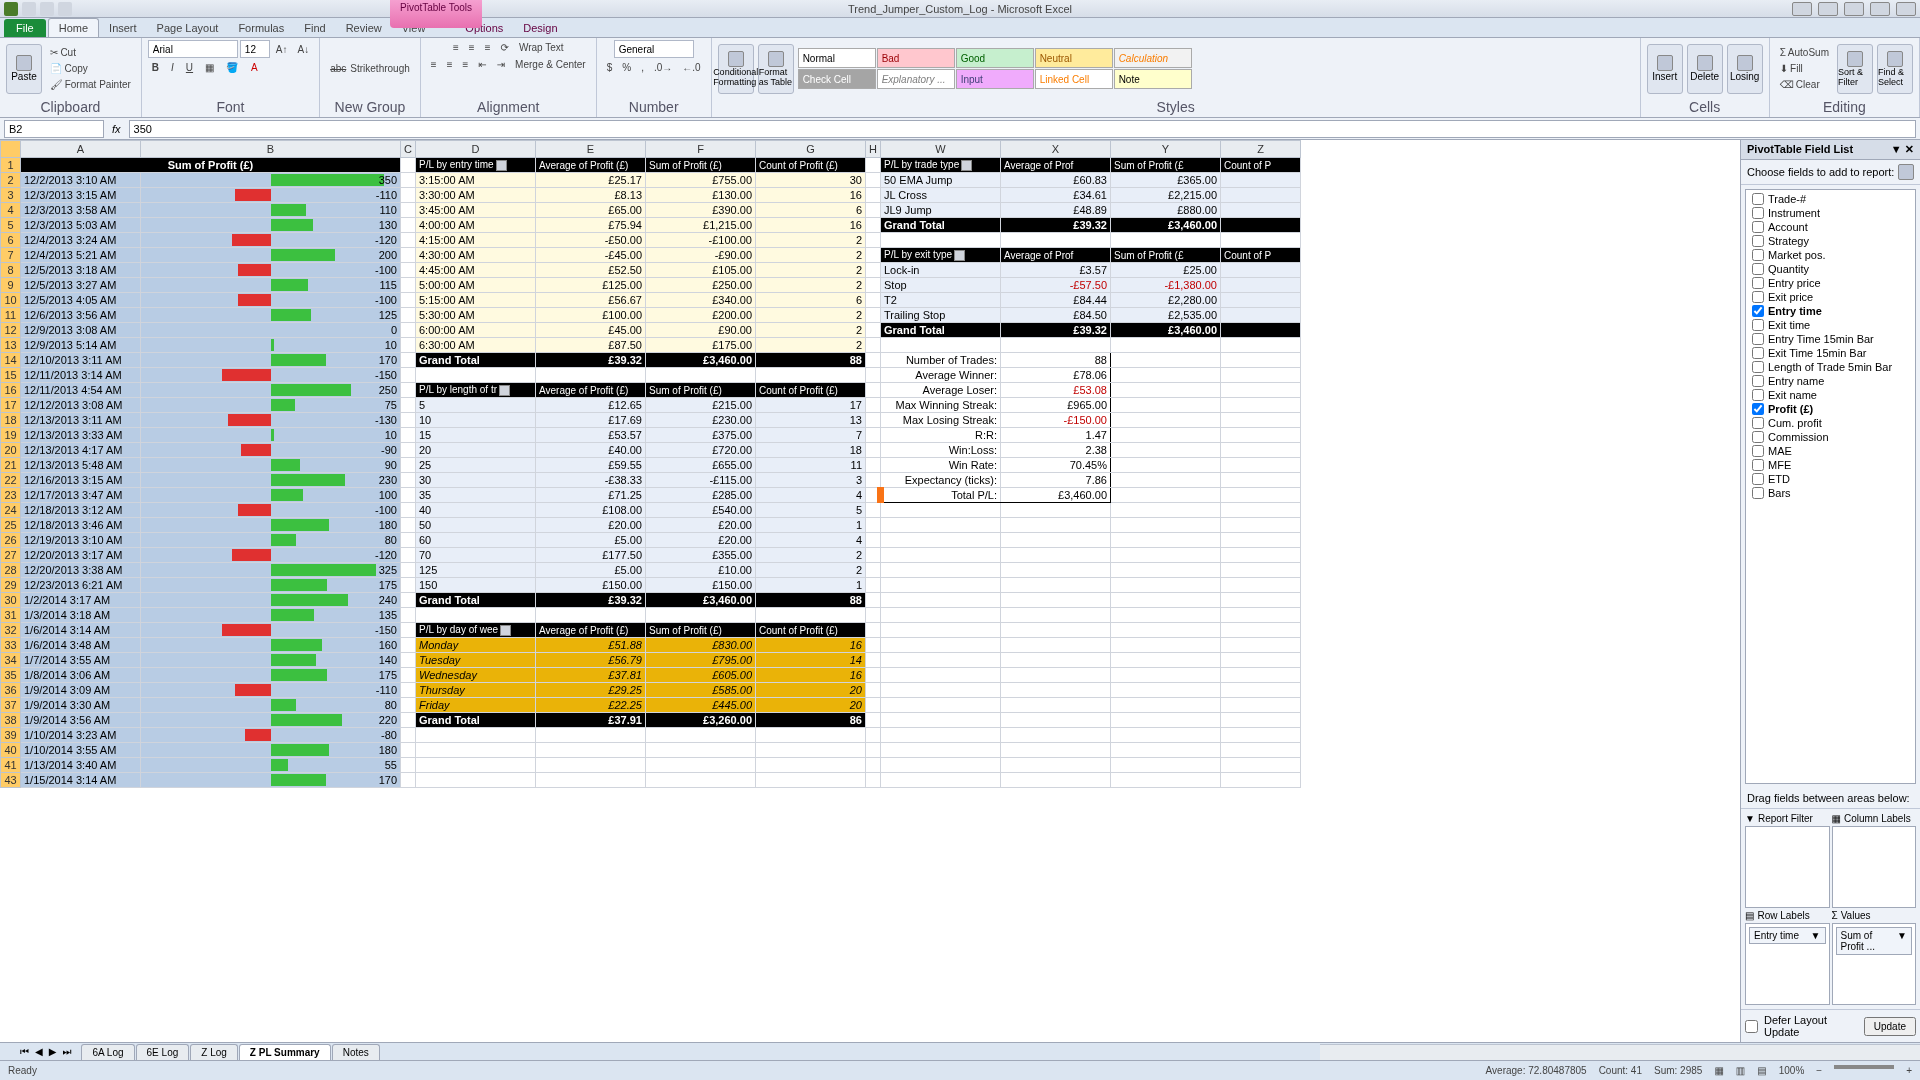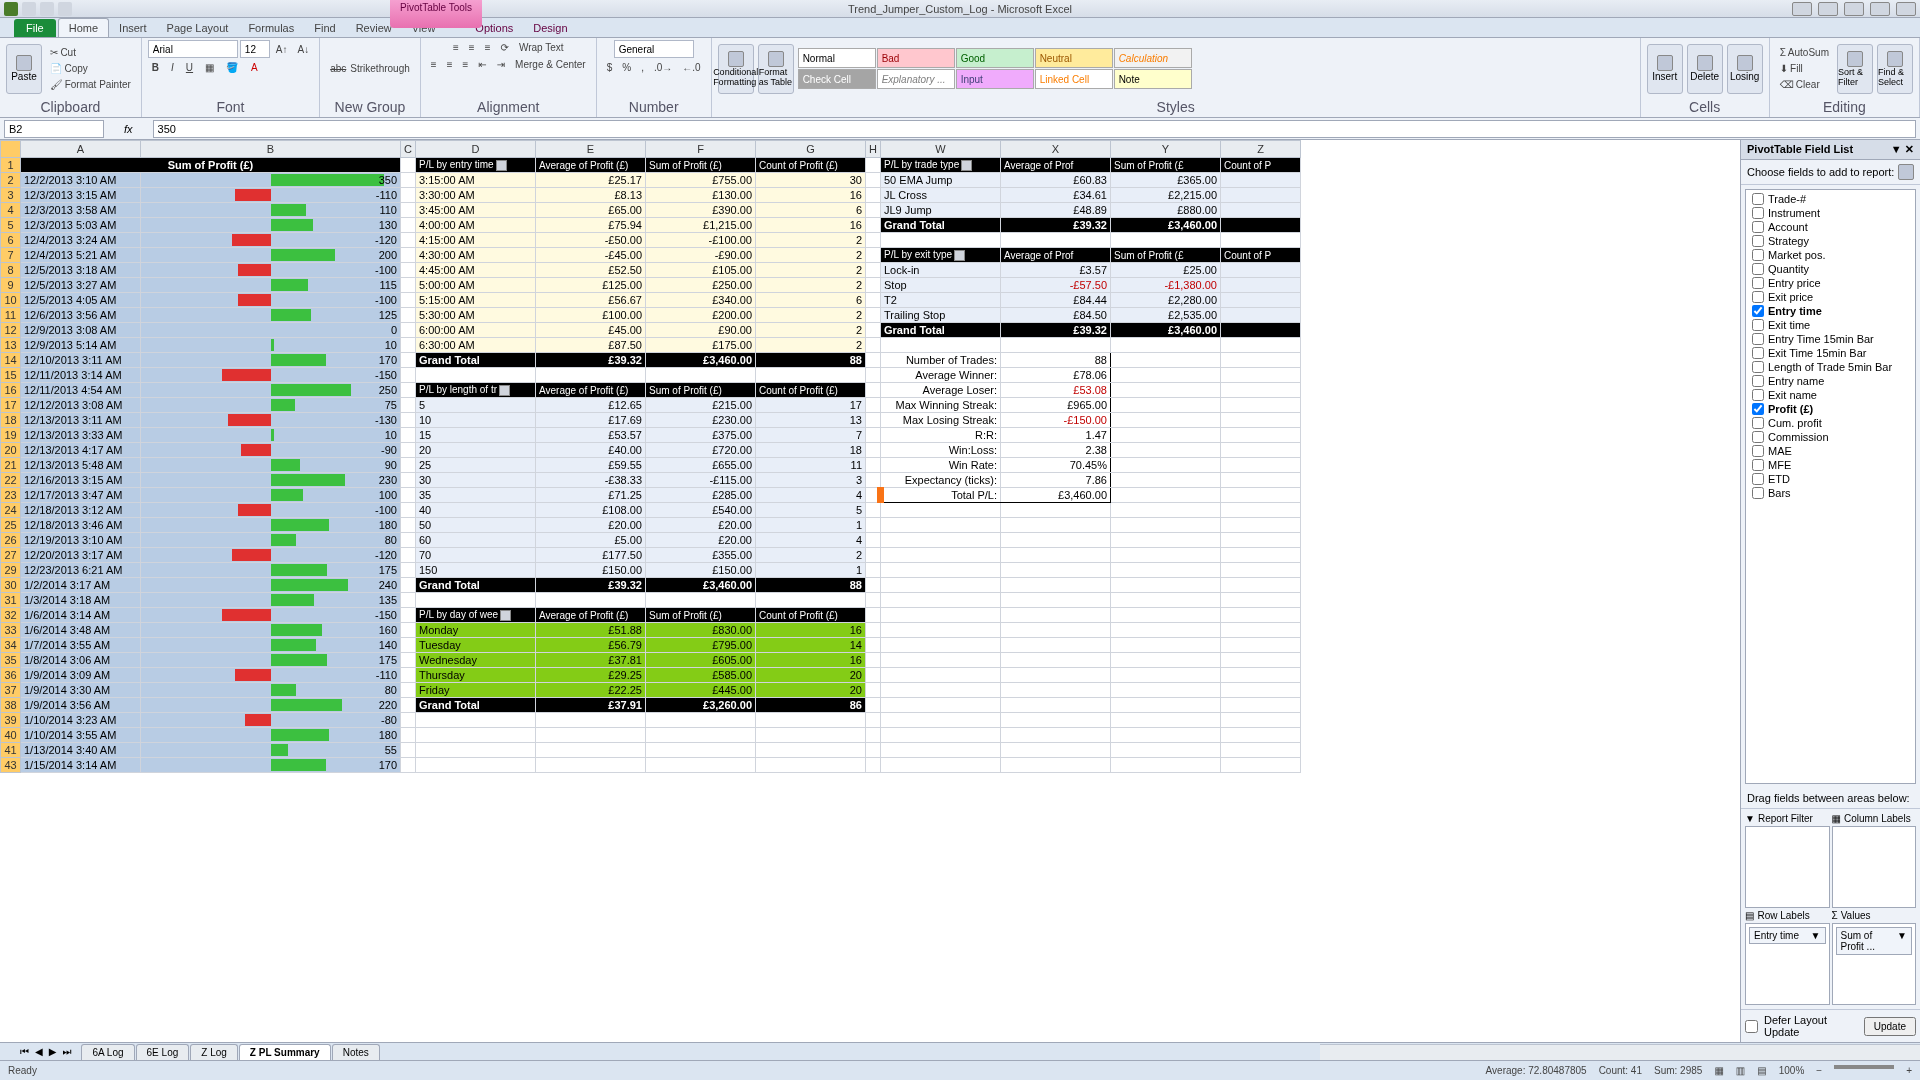--- a/index.html
+++ b/index.html
@@ -5,21 +5,21 @@
 * { margin:0; padding:0; box-sizing:border-box; font-family:'Segoe UI',Tahoma,sans-serif; }
 body { background:#fff; overflow:hidden; width:1920px; height:1080px; font-size:11px; }
 .title-bar { height:18px; background:linear-gradient(#e8edf4,#d6dde8); display:flex; align-items:center; padding:0 4px; border-bottom:1px solid #a0a8b8; position:relative; }
 .title-bar .left { display:flex; align-items:center; gap:4px; }
 .title-bar .center { position:absolute; left:50%; transform:translateX(-50%); color:#444; }
 .title-bar .right { margin-left:auto; display:flex; gap:6px; }
 .ql { width:14px; height:14px; background:#4a7c2a; border-radius:2px; }
 .ql2 { width:14px; height:14px; background:#d0d6e0; border-radius:2px; }
 .win-btn { width:20px; height:14px; background:#d0d6e0; border:1px solid #888; border-radius:2px; }
 .tabtools { position:absolute; left:390px; top:0; height:28px; background:linear-gradient(#f5a0d0,#e870b0); padding:2px 10px; border-radius:0 0 4px 4px; font-size:10px; color:#640040; display:flex; flex-direction:column; align-items:center; }
-.menu-tabs { height:20px; background:#dbe5f1; display:flex; align-items:flex-end; padding-left:14px; border-bottom:1px solid #a0a8b8; }
+.menu-tabs { height:20px; background:#dbe5f1; display:flex; align-items:flex-end; padding-left:4px; border-bottom:1px solid #a0a8b8; }
 .file-tab { background:#1a8c3a; color:#fff; padding:3px 12px; border-radius:3px 3px 0 0; margin-right:2px; }
 .menu-tab { padding:3px 10px; color:#444; cursor:pointer; }
 .menu-tab.active { background:#f0f4fa; border:1px solid #a0a8b8; border-bottom:none; border-radius:3px 3px 0 0; }
 .ribbon { height:80px; background:#eef2f8; border-bottom:1px solid #a0a8b8; display:flex; }
 .rgroup { border-right:1px solid #c0c8d8; padding:2px 6px; display:flex; flex-direction:column; }
 .rgroup-body { flex:1; display:flex; align-items:center; gap:4px; }
 .rgroup-label { text-align:center; font-size:14px; color:#556; padding-top:2px; }
 .btn-lg { width:36px; height:50px; background:#e0e6f0; border:1px solid #b0b8c8; border-radius:3px; display:flex; flex-direction:column; align-items:center; justify-content:center; font-size:10px; }
 .btn-sm { padding:2px 4px; font-size:10px; color:#444; display:flex; align-items:center; gap:2px; }
 .combo { border:1px solid #b0b8c8; background:#fff; padding:1px 4px; font-size:10px; height:18px; }
@@ -27,41 +27,41 @@
 .style-normal { background:#fff; }
 .style-bad { background:#ffc7ce; color:#9c0006; }
 .style-good { background:#c6efce; color:#006100; }
 .style-neutral { background:#ffeb9c; color:#9c5700; }
 .style-calc { background:#f2f2f2; color:#fa7d00; font-style:italic; }
 .style-check { background:#a5a5a5; color:#fff; }
 .style-expl { background:#fff; font-style:italic; color:#7f7f7f; }
 .style-input { background:#f0abfc; color:#3f3f76; }
 .style-linked { background:#fff; color:#fa7d00; }
 .style-note { background:#ffffcc; }
-.formula-bar { height:22px; background:#eef2f8; border-bottom:1px solid #a0a8b8; display:flex; align-items:center; padding:0 4px; gap:20px; }
+.formula-bar { height:22px; background:#eef2f8; border-bottom:1px solid #a0a8b8; display:flex; align-items:center; padding:0 4px; gap:8px; }
 .name-box { width:100px; border:1px solid #a0a8b8; background:#fff; padding:2px 4px; font-size:11px; }
 .fx-input { flex:1; border:1px solid #a0a8b8; background:#fff; padding:2px 4px; font-size:11px; }
 .work-area { display:flex; height:calc(1080px - 18px - 20px - 80px - 22px - 18px - 20px); }
 .sheet { flex:1; overflow:hidden; position:relative; display:flex; }
 .grid-area { flex:1; overflow:hidden; }
 .grid-table { border-collapse:collapse; font-size:11px; }
 .grid-table th { background:#e8ecf0; border:1px solid #bcc4d0; font-weight:normal; color:#333; text-align:center; padding:1px; position:sticky; }
 .col-hdr { height:17px; }
 .row-hdr { width:20px; background:#ffcc66 !important; text-align:center; }
 .grid-table td { border:1px solid #d0d4dc; padding:1px 3px; height:15px; white-space:nowrap; }
 .sel-blue td.seldata { background:#b8cce4; }
 .hdr-black { background:#000; color:#fff; font-weight:bold; padding:2px 4px; }
 .bar-cell { position:relative; padding:0 !important; }
 .bar-neg { position:absolute; top:1px; bottom:1px; background:#e03030; right:50%; }
 .bar-pos { position:absolute; top:1px; bottom:1px; background:#3cc040; left:50%; }
 .bar-val { position:relative; text-align:right; padding-right:3px; z-index:2; }
 .pivot-hdr { background:#000; color:#fff; font-size:10px; padding:2px 3px; }
 .pivot-grand { background:#000; color:#fff; font-weight:bold; }
 .lt-blue { background:#e8eef8; }
-.lt-pink { background:#84cc16; }
+.lt-pink { background:#eab308;font-style:italic; }
 .lt-yellow { background:#fffae0; }
 .red-text { color:#c00000; }
 .scrollbar-h { height:16px; background:#e8ecf0; border-top:1px solid #bcc4d0; }
 .field-list { width:180px; background:#eef2f8; border-left:1px solid #a0a8b8; display:flex; flex-direction:column; font-size:11px; }
 .fl-hdr { background:#d6dde8; padding:3px 6px; font-weight:bold; border-bottom:1px solid #a0a8b8; display:flex; justify-content:space-between; }
 .fl-section { padding:4px 6px; border-bottom:1px solid #c0c8d8; }
 .fl-fields { flex:1; overflow-y:auto; padding:2px 6px; background:#fff; margin:4px; border:1px solid #a0a8b8; }
 .fl-field { display:flex; align-items:center; gap:4px; padding:1px 0; font-size:11px; }
 .fl-field input { width:12px; height:12px; }
 .fl-field.checked { font-weight:bold; }
@@ -761,20 +761,38 @@
               <td class="lt-blue" style="text-align:right">£177.50</td>
               <td class="lt-blue" style="text-align:right">£355.00</td>
               <td class="lt-blue" style="text-align:right">2</td>
               <td></td>
               <td></td>
               <td></td>
               <td></td>
               <td></td>
             </tr>
             <tr class="sel-blue">
+              <th class="row-hdr">28</th>
+              <td class="seldata" style="background:#b8cce4">12/20/2013 3:38 AM</td>
+              <td class="bar-cell seldata" style="background:#b8cce4">
+                <div class="bar-pos" style="width:40.625%"></div>
+                <div class="bar-val">325</div>
+              </td>
+              <td></td>
+              <td class="lt-blue">125</td>
+              <td class="lt-blue" style="text-align:right">£5.00</td>
+              <td class="lt-blue" style="text-align:right">£10.00</td>
+              <td class="lt-blue" style="text-align:right">2</td>
+              <td></td>
+              <td></td>
+              <td></td>
+              <td></td>
+              <td></td>
+            </tr>
+            <tr class="sel-blue">
               <th class="row-hdr">29</th>
               <td class="seldata" style="background:#b8cce4">12/23/2013 6:21 AM</td>
               <td class="bar-cell seldata" style="background:#b8cce4">
                 <div class="bar-pos" style="width:21.875%"></div>
                 <div class="bar-val">175</div>
               </td>
               <td></td>
               <td class="lt-blue">150</td>
               <td class="lt-blue" style="text-align:right">£150.00</td>
               <td class="lt-blue" style="text-align:right">£150.00</td>

